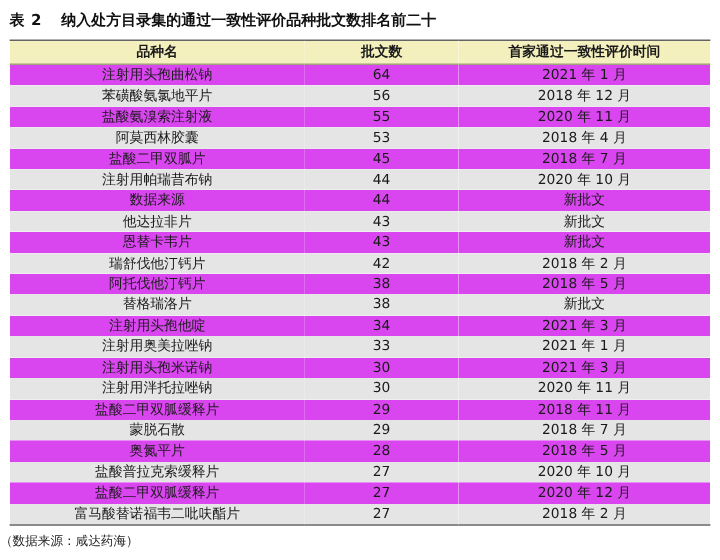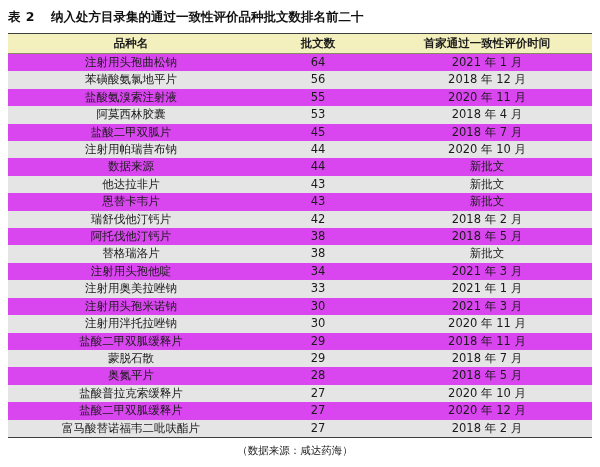--- a/index.html
+++ b/index.html
@@ -72,21 +72,21 @@
     background: #e5e5e5;
   }
   table.data tbody tr:last-child td {
     border-bottom: 1.6px solid #3f3f3f;
   }
   .col-name { width: 246px; }
   .col-count { width: 128px; }
   .col-date { width: 210px; }
 
   .source-row {
-    text-align: center;
+    text-align: left;
     padding: 6px 10px 0 0;
     font-size: 10.5px;
     color: #222222;
   }
 </style>
 </head>
 <body>
 
 <div class="page">
 

